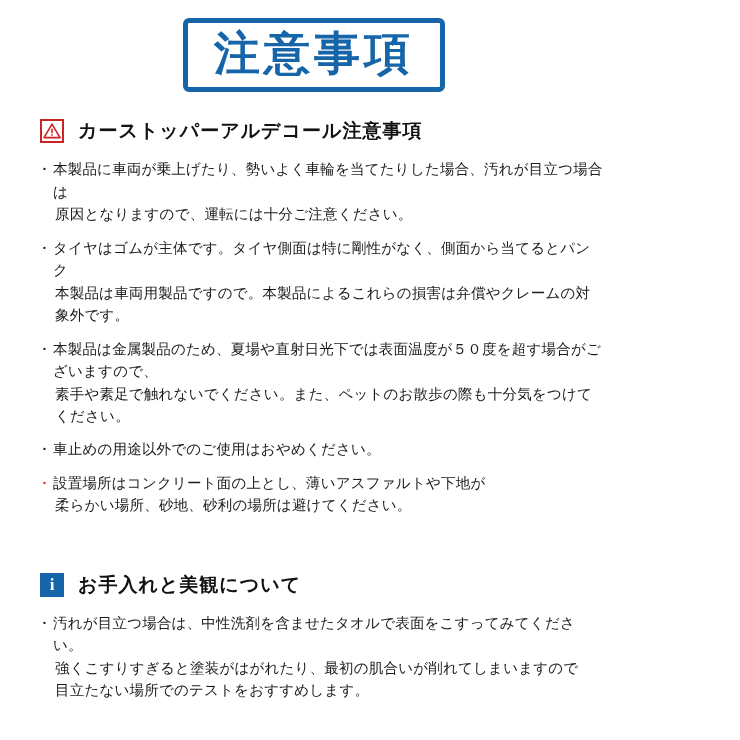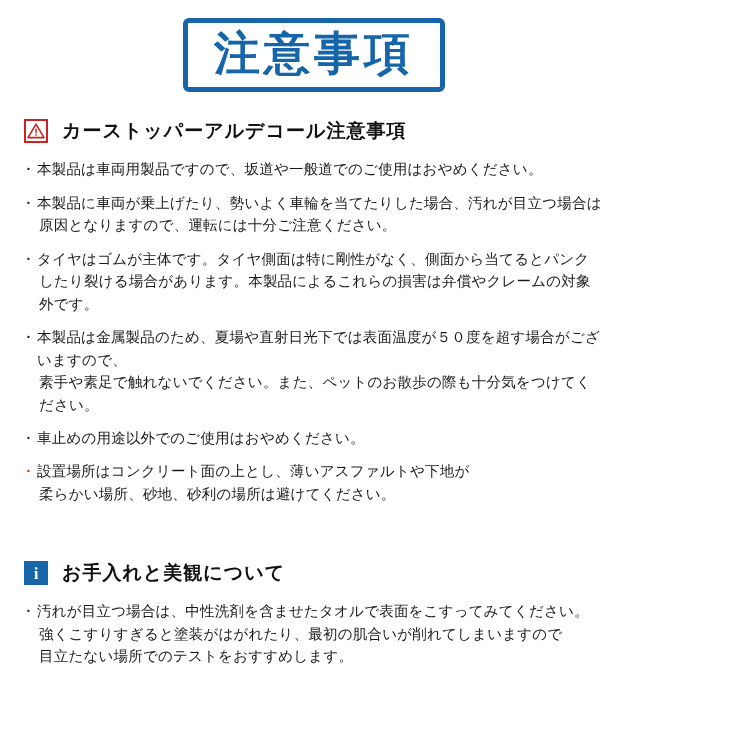--- a/index.html
+++ b/index.html
@@ -40,20 +40,21 @@
     font-weight: bold;
     color: #1565a8;
     letter-spacing: 4px;
     line-height: 1.05;
     white-space: nowrap;
   }
 
   
   .section {
     padding: 0 24px;
+    margin-left: 16px;
   }
   .section-heading {
     display: flex;
     align-items: center;
     gap: 14px;
     margin-top: 26px;
     margin-bottom: 14px;
   }
   .badge {
     width: 24px;
@@ -137,29 +138,26 @@
           <path d="M9 1.2 L17 14.6 L1 14.6 Z" fill="none" stroke="#cc2222" stroke-width="1.6" stroke-linejoin="round"></path>
           <rect x="8.3" y="5.6" width="1.5" height="4.6" fill="#cc2222"></rect>
           <rect x="8.3" y="11.2" width="1.5" height="1.5" fill="#cc2222"></rect>
         </svg>
       </div>
       <div class="section-title">カーストッパーアルデコール注意事項</div>
     </div>
 
     <ul class="bullets">
       <li>
-        <span class="ln">本製品は車両用製品ですので、坂道や一般道でのご使用はおやめください。</span>
-      </li>
-      <li>
         <span class="ln">本製品に車両が乗上げたり、勢いよく車輪を当てたりした場合、汚れが目立つ場合は</span>
         <span class="ln">原因となりますので、運転には十分ご注意ください。</span>
       </li>
       <li>
         <span class="ln">タイヤはゴムが主体です。タイヤ側面は特に剛性がなく、側面から当てるとパンク</span>
-        <span class="ln">したり裂ける場合があります。本製品によるこれらの損害は弁償やクレームの対象外です。</span>
+        <span class="ln">本製品は車両用製品ですので。本製品によるこれらの損害は弁償やクレームの対象外です。</span>
       </li>
       <li>
         <span class="ln">本製品は金属製品のため、夏場や直射日光下では表面温度が５０度を超す場合がございますので、</span>
         <span class="ln">素手や素足で触れないでください。また、ペットのお散歩の際も十分気をつけてください。</span>
       </li>
       <li>
         <span class="ln">車止めの用途以外でのご使用はおやめください。</span>
       </li>
       <li class="highlight">
         <span class="ln">設置場所はコンクリート面の上とし、薄いアスファルトや下地が</span>

